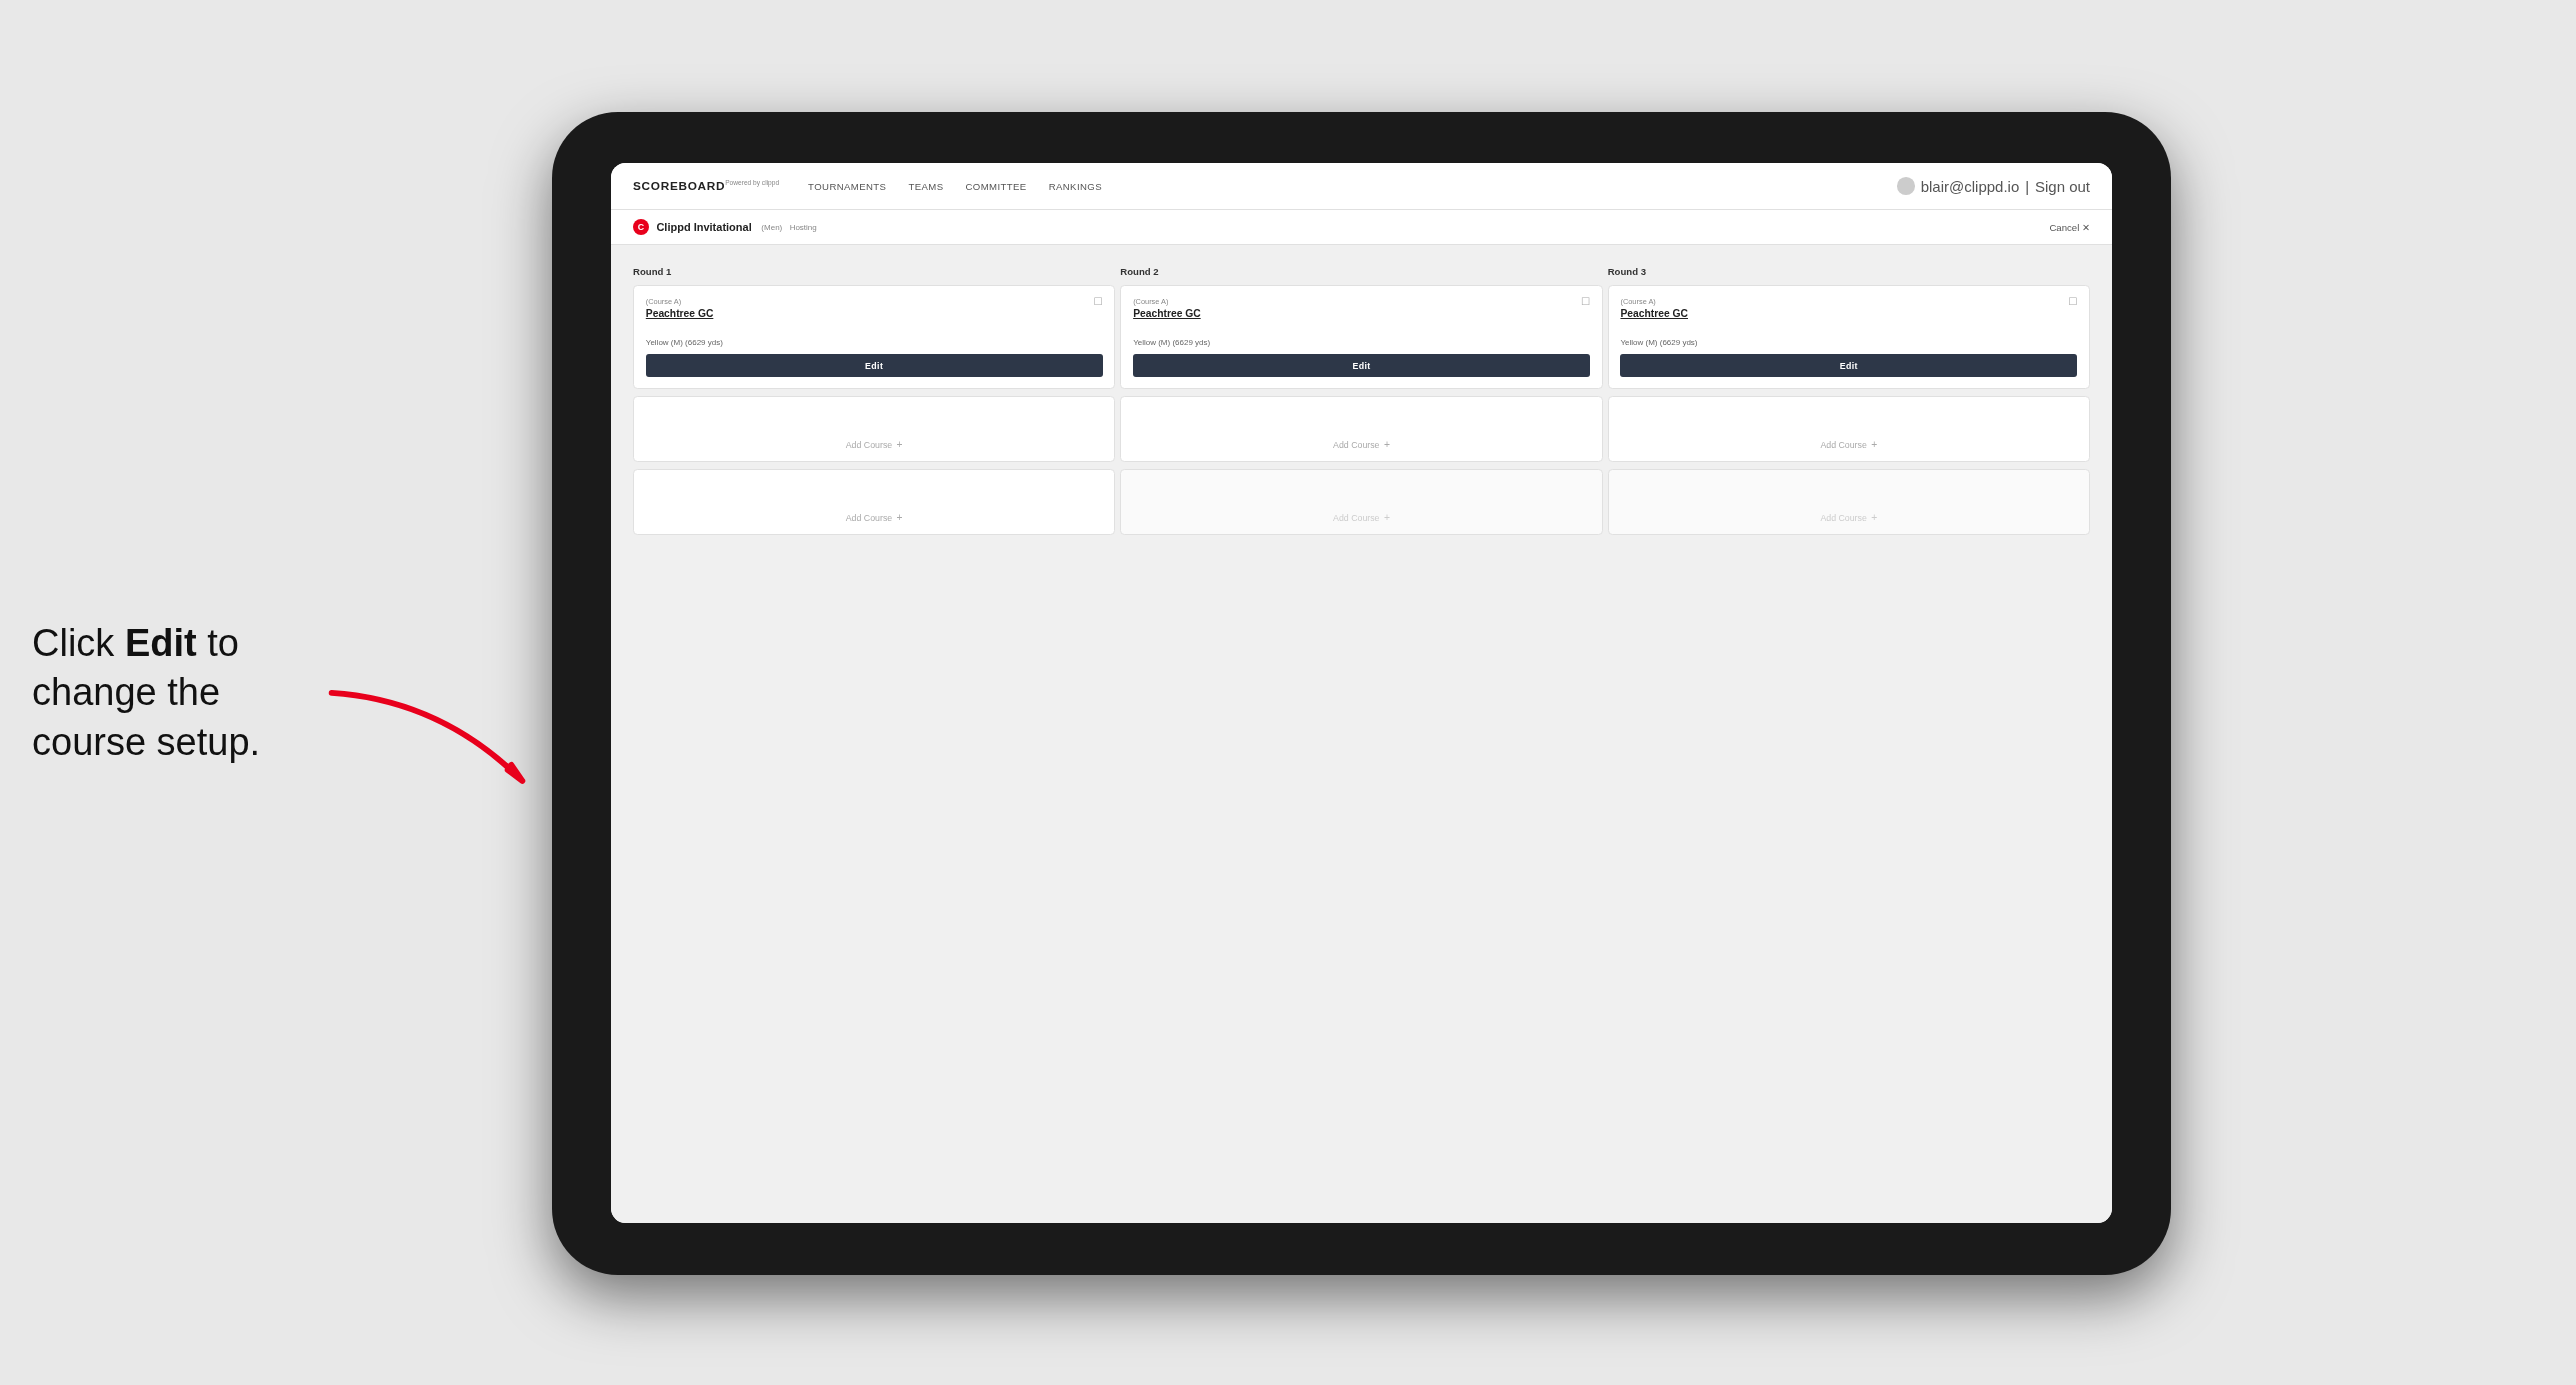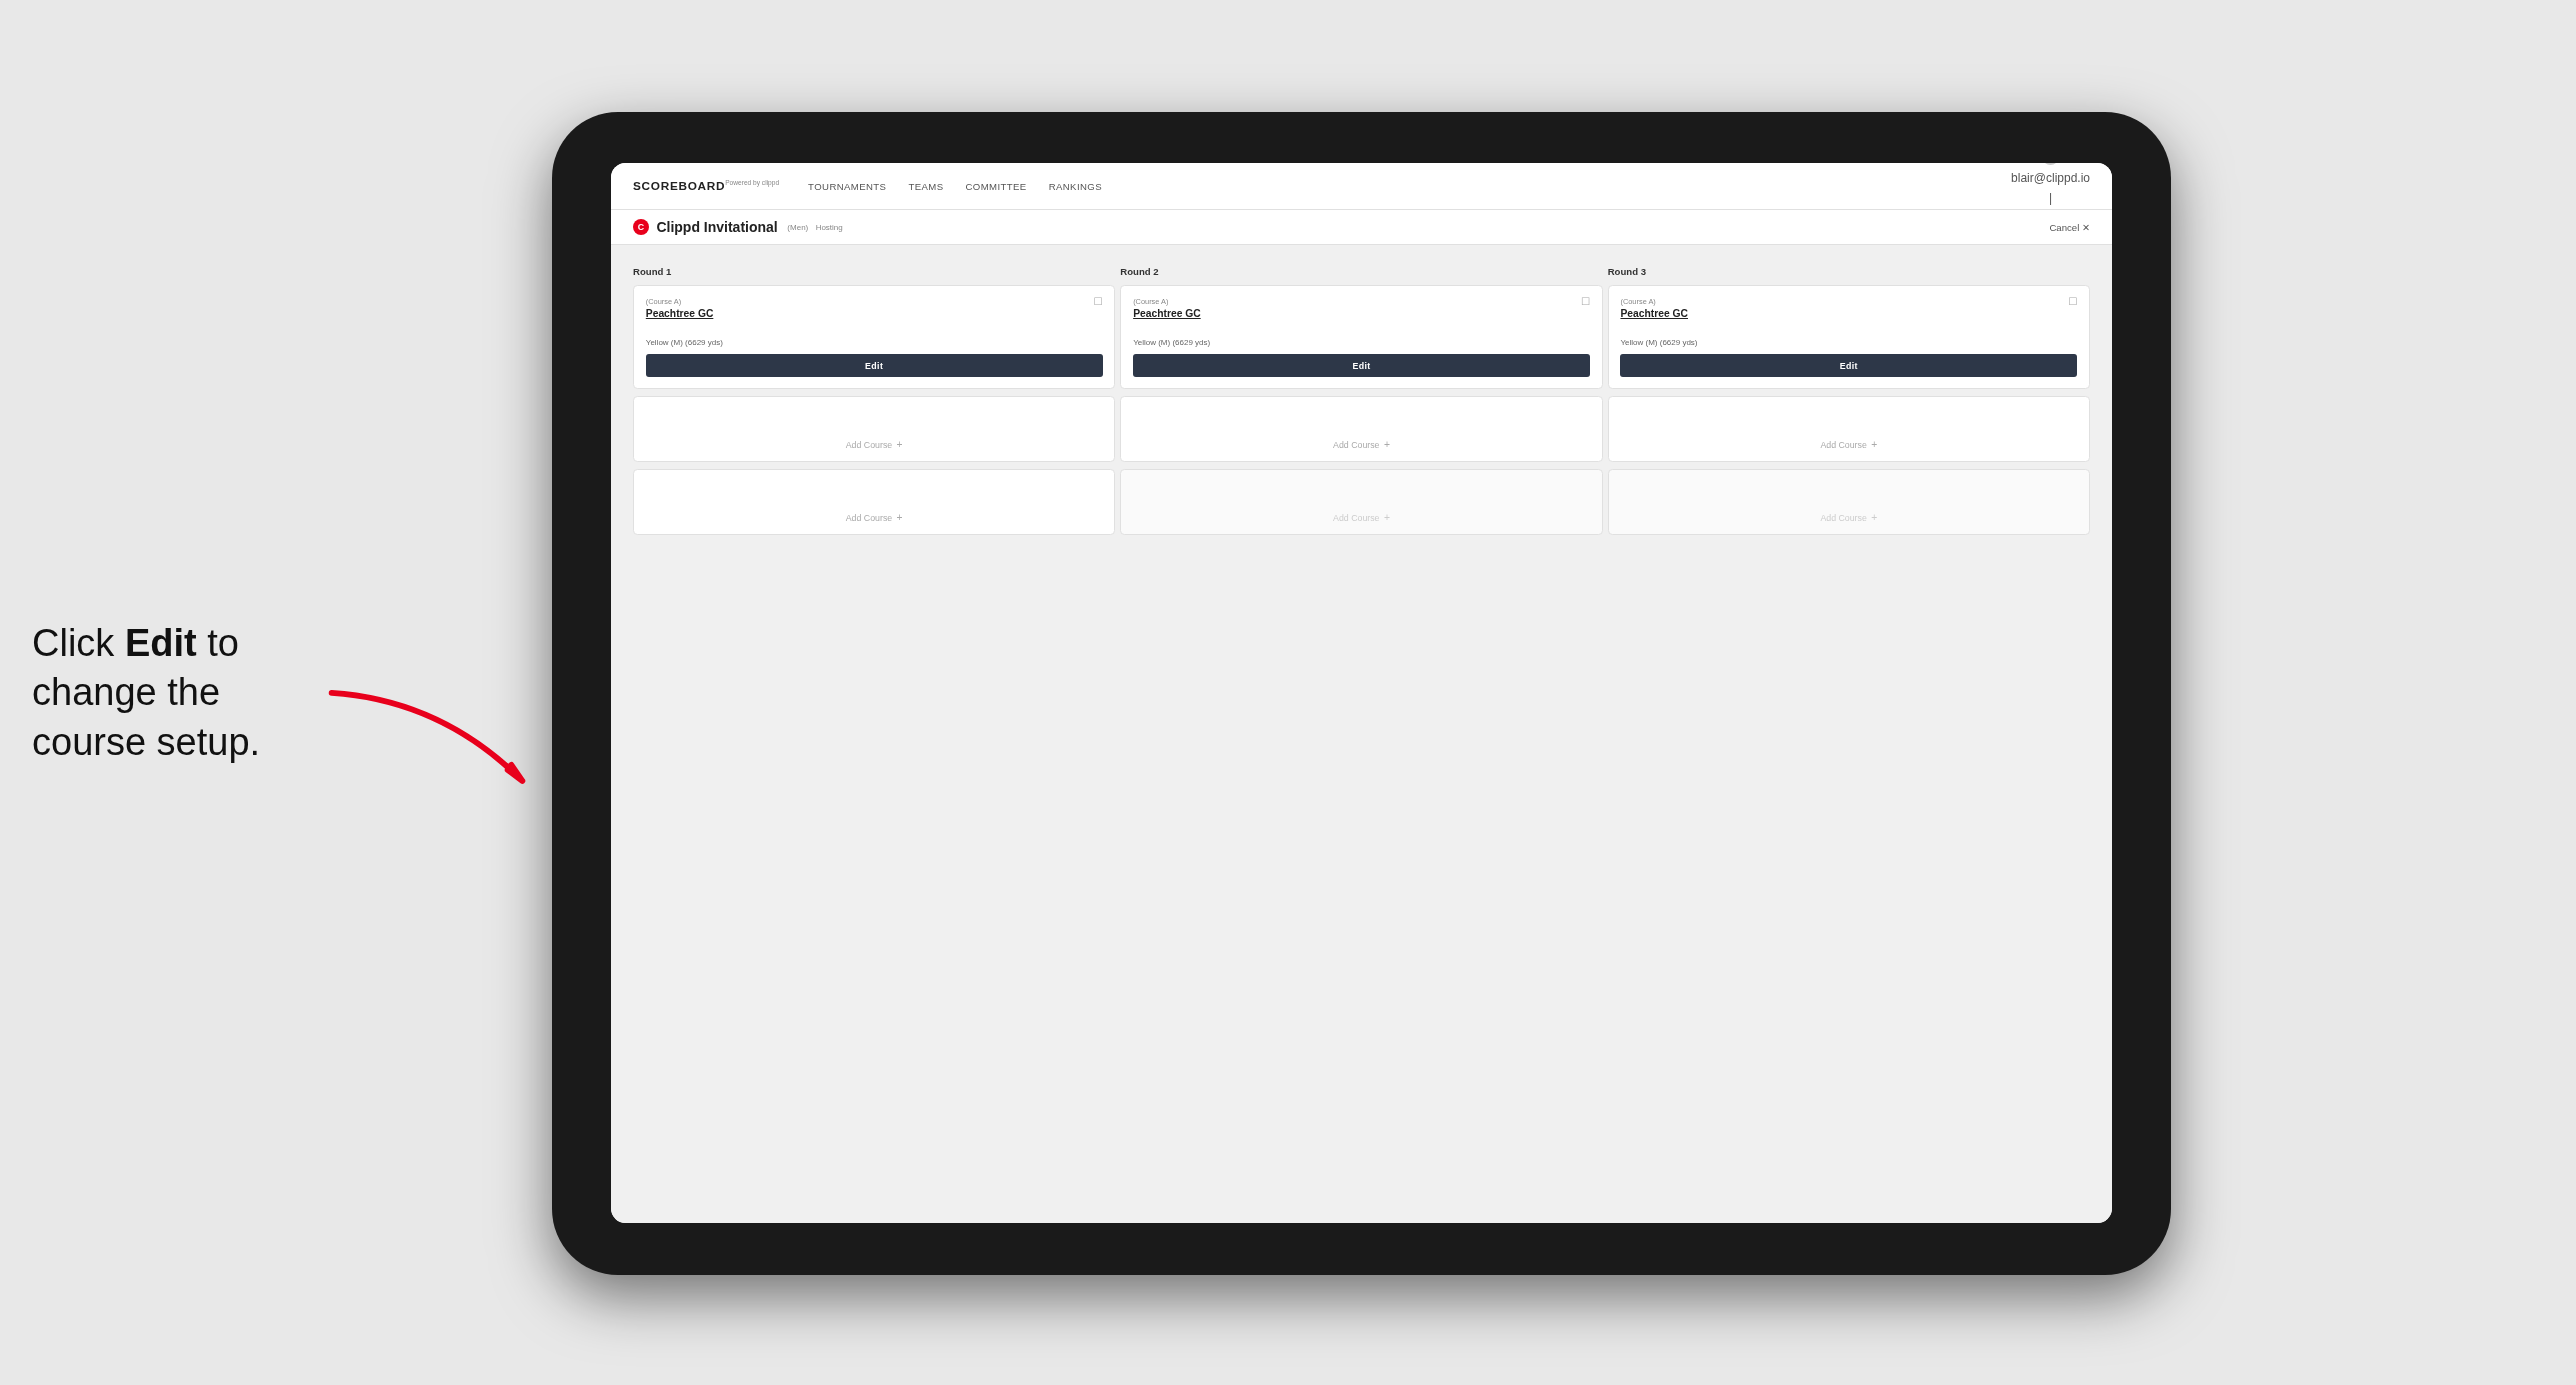--- a/index.html
+++ b/index.html
@@ -101,23 +101,22 @@
       font-size: 9.6px;
       color: #555;
       text-decoration: none;
       font-weight: 500;
       letter-spacing: 0.4px;
     }
     .top-nav-right {
       display: flex;
       align-items: center;
       gap: 5.9px;
-      font-size: 12px;
+      font-size: 15px;
       color: #555;
-      flex-direction: column;
     }
     .user-avatar {
       width: 17.7px;
       height: 17.7px;
       border-radius: 50%;
       background: #ccc;
     }
 
     
     .tournament-bar {
@@ -136,21 +135,21 @@
       background: #e8001c;
       color: white;
       font-size: 8.8px;
       font-weight: 900;
       display: flex;
       align-items: center;
       justify-content: center;
       margin-right: 7.4px;
     }
     .tournament-bar .tournament-name {
-      font-size: 14px;
+      font-size: 11px;
       font-weight: 600;
       color: #222;
     }
     .tournament-bar .hosting-badge {
       margin-left: 7.4px;
       font-size: 8px;
       color: #888;
     }
     .tournament-bar .cancel-btn {
       margin-left: auto;

